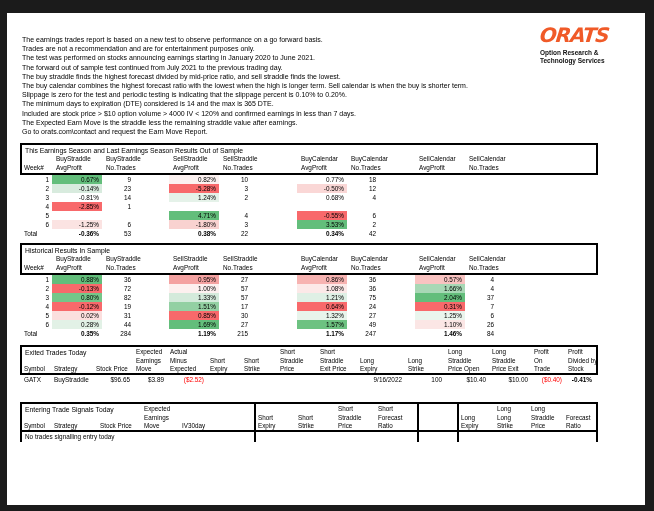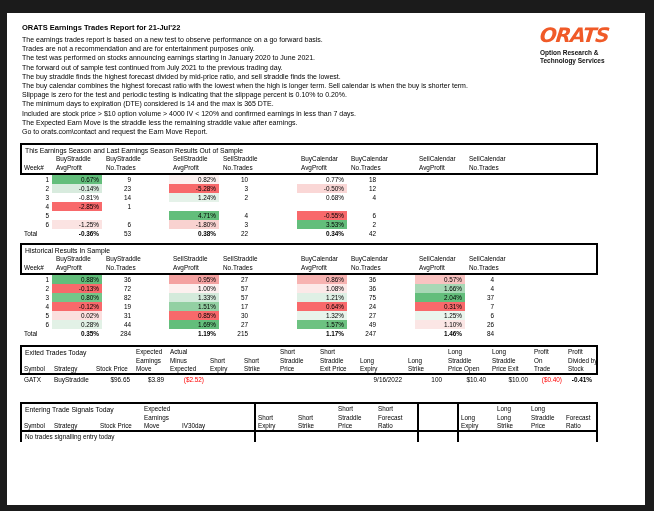--- a/index.html
+++ b/index.html
@@ -39,21 +39,20 @@
   .a-right{text-align:right;padding-right:4px;}
   .bl{border-left:2px solid #000;}
   .br{border-right:2px solid #000;}
   .e-row{display:grid;font-size:6.4px;line-height:10px;height:10px;border-left:2px solid #000;border-right:2px solid #000;box-sizing:border-box;}
   .e-msg{white-space:nowrap;padding-left:3px;}
 </style>
 </head>
 <body>
 
 <div class="page">
-  <div class="report-title">ORATS Earnings Trades Report for 21-Jul'22</div>
   <div class="intro" id="intro">
       <div class="intro-line">The earnings trades report is based on a new test to observe performance on a go forward basis.</div>
       <div class="intro-line">Trades are not a recommendation and are for entertainment purposes only.</div>
       <div class="intro-line">The test was performed on stocks announcing earnings starting in January 2020 to June 2021.</div>
       <div class="intro-line">The forward out of sample test continued from July 2021 to the previous trading day.</div>
       <div class="intro-line">The buy straddle finds the highest forecast divided by mid-price ratio, and sell straddle finds the lowest.</div>
       <div class="intro-line">The buy calendar combines the highest forecast ratio with the lowest when the high is longer term. Sell calendar is when the buy is shorter term.</div>
       <div class="intro-line">Slippage is zero for the test and periodic testing is indicating that the slippage percent is 0.10% to 0.20%.</div>
       <div class="intro-line">The minimum days to expiration (DTE) considered is 14 and the max is 365 DTE.</div>
       <div class="intro-line">Included are stock price &gt; $10 option volume &gt; 4000 IV &lt; 120% and confirmed earnings in less than 7 days.</div>

